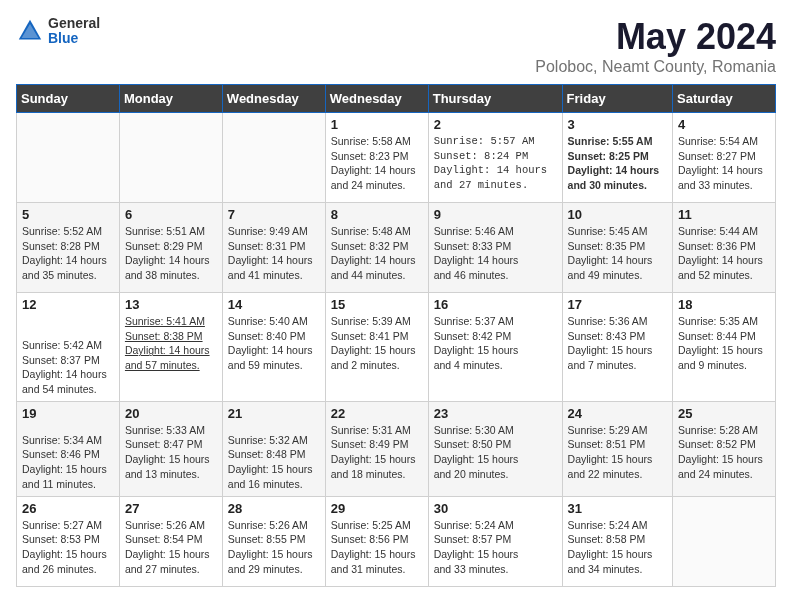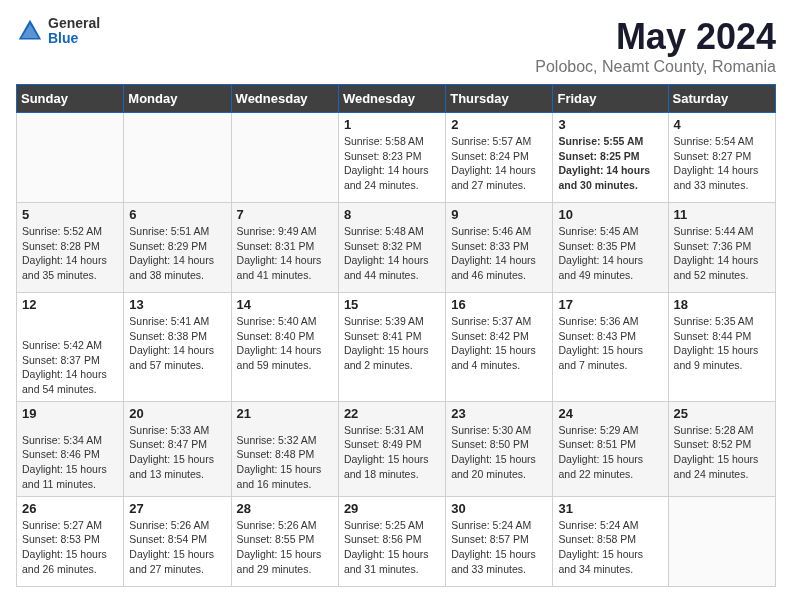--- a/index.html
+++ b/index.html
@@ -124,21 +124,21 @@
         <td class="empty-cell"></td>
         <td>
           <span class="day-number">1</span>
           <div class="day-info" style="white-space: pre-line;">Sunrise: 5:58 AM
 Sunset: 8:23 PM
 Daylight: 14 hours
 and 24 minutes.</div>
         </td>
         <td>
           <span class="day-number">2</span>
-          <div class="day-info" style="white-space: pre-line;">Sunrise: 5:57 AM
+          <div class="day-info" style="white-space: pre-line; font-family: Liberation Mono, monospace;">Sunrise: 5:57 AM
 Sunset: 8:24 PM
 Daylight: 14 hours
 and 27 minutes.</div>
         </td>
         <td>
           <span class="day-number">3</span>
           <div class="day-info" style="white-space: pre-line; font-weight: bold;">Sunrise: 5:55 AM
 Sunset: 8:25 PM
 Daylight: 14 hours
 and 30 minutes.</div>
@@ -190,36 +190,36 @@
         <td>
           <span class="day-number">10</span>
           <div class="day-info" style="white-space: pre-line;">Sunrise: 5:45 AM
 Sunset: 8:35 PM
 Daylight: 14 hours
 and 49 minutes.</div>
         </td>
         <td>
           <span class="day-number">11</span>
           <div class="day-info" style="white-space: pre-line;">Sunrise: 5:44 AM
-Sunset: 7:36 PM
+Sunset: 8:36 PM
 Daylight: 14 hours
 and 52 minutes.</div>
         </td>
       </tr>
       <tr>
         <td>
           <span class="day-number">12</span>
           <div class="day-info" style="white-space: pre-line; margin-top: 26px;">Sunrise: 5:42 AM
 Sunset: 8:37 PM
 Daylight: 14 hours
 and 54 minutes.</div>
         </td>
         <td>
           <span class="day-number">13</span>
-          <div class="day-info" style="white-space: pre-line;">Sunrise: 5:41 AM
+          <div class="day-info" style="white-space: pre-line; text-decoration: underline;">Sunrise: 5:41 AM
 Sunset: 8:38 PM
 Daylight: 14 hours
 and 57 minutes.</div>
         </td>
         <td>
           <span class="day-number">14</span>
           <div class="day-info" style="white-space: pre-line;">Sunrise: 5:40 AM
 Sunset: 8:40 PM
 Daylight: 14 hours
 and 59 minutes.</div>

